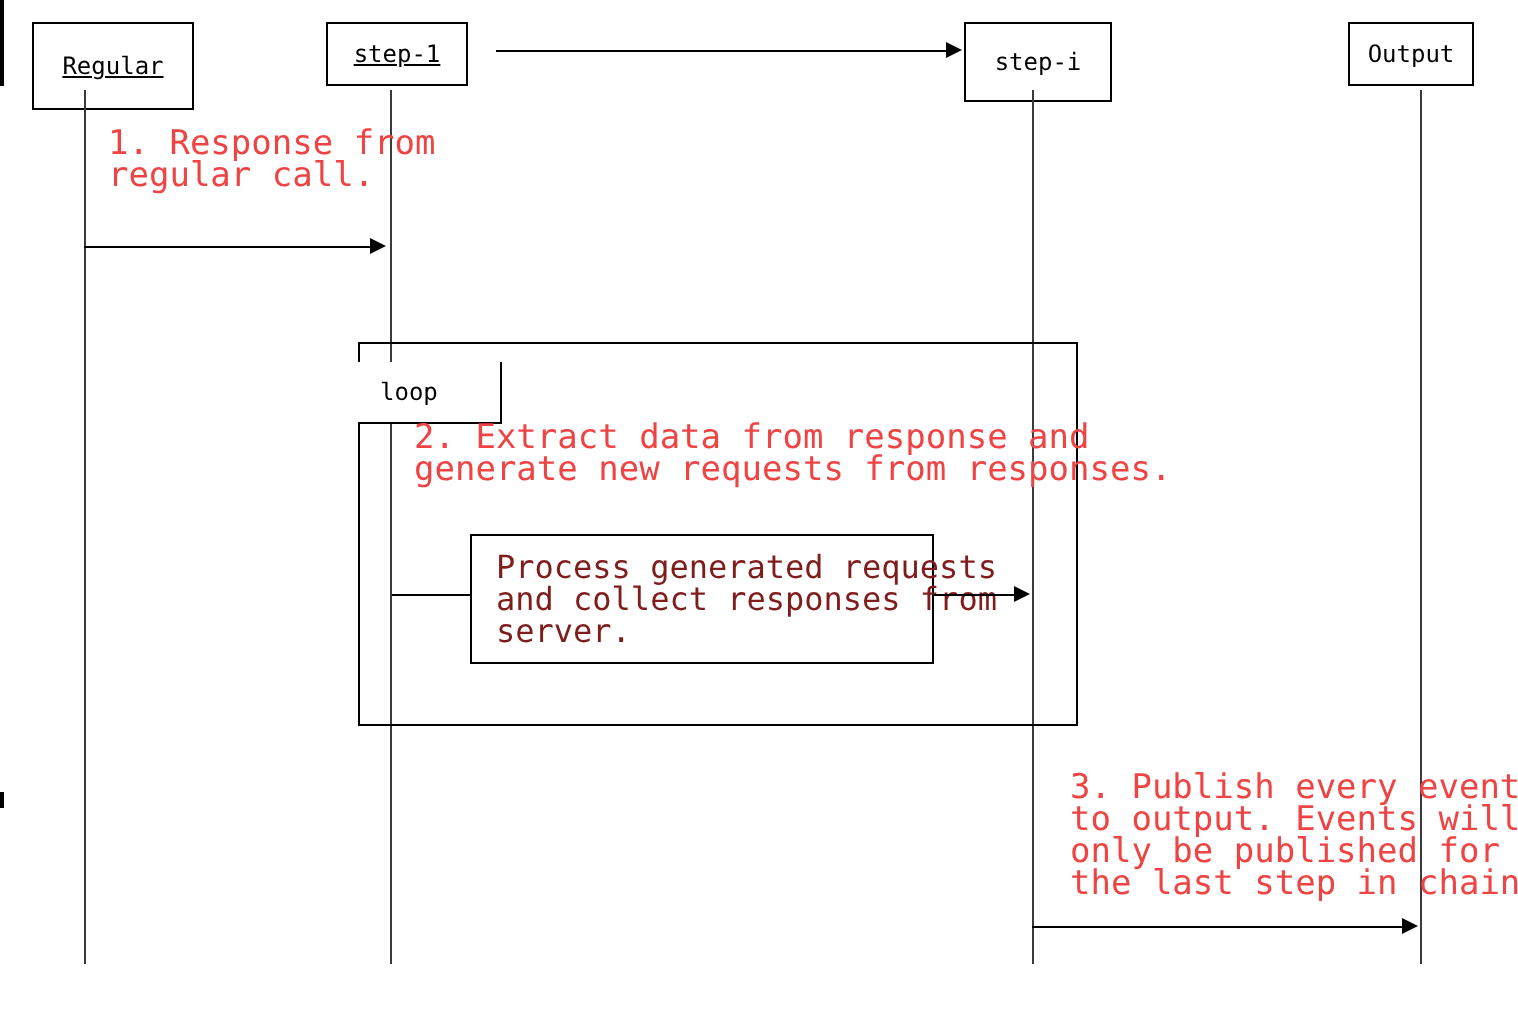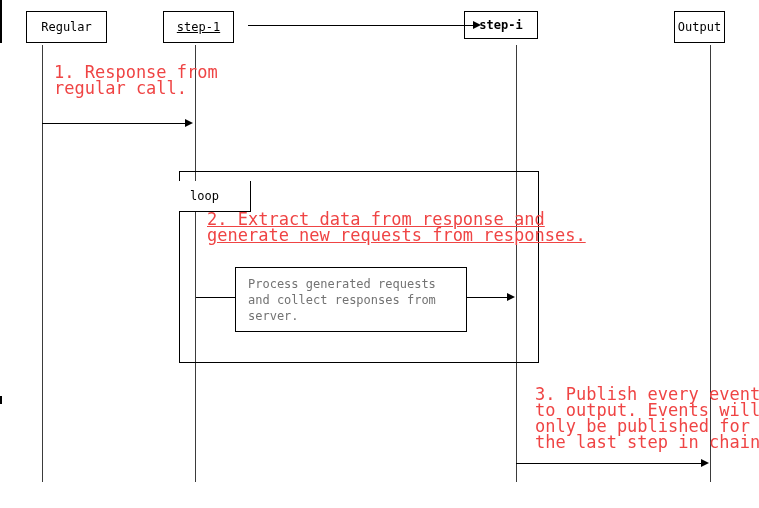--- a/index.html
+++ b/index.html
@@ -94,48 +94,48 @@
     white-space: nowrap;
     margin-top: 10px;
   }
 
   
   .note-box {
     position: absolute;
     box-sizing: border-box;
     border: 1px solid #000000;
     background: #ffffff;
-    font-size: 12px;
+    font-size: 16px;
     line-height: 16px;
-    color: #737373;
+    color: #7f1d1d;
     padding: 8px 10px 8px 12px;
     white-space: pre;
   }
 </style>
 </head>
 <body>
 
 <div id="canvas">
 
   <div class="page-edge" style="left:0px; top:0px; width:2px; height:43px;"></div>
   <div class="page-edge" style="left:0px; top:396px; width:2px; height:8px;"></div>
 
-  <div class="participant" style="left:26px; top:11px; width:81px; height:32px;">
+  <div class="participant" style="left:16px; top:11px; width:81px; height:44px;text-decoration:underline;">
     <span>Regular</span>
   </div>
 
   <div class="participant" style="left:163px; top:11px; width:71px; height:32px;text-decoration:underline;">
     <span>step-1</span>
   </div>
 
-  <div class="participant" style="left:464px; top:11px; width:74px; height:28px;font-weight:bold;">
+  <div class="participant" style="left:482px; top:11px; width:74px; height:40px;">
     <span>step-i</span>
   </div>
 
-  <div class="participant" style="left:674px; top:11px; width:51px; height:32px;">
+  <div class="participant" style="left:674px; top:11px; width:63px; height:32px;">
     <span>Output</span>
   </div>
 
   <div class="lifeline" style="left:42px; top:45px; height:437px;"></div>
   <div class="lifeline" style="left:195px; top:45px; height:437px;"></div>
   <div class="lifeline" style="left:516px; top:45px; height:437px;"></div>
   <div class="lifeline" style="left:710px; top:45px; height:437px;"></div>
 
   <div class="msg-line" style="left:248px; top:25px; width:226px;"></div>
   <div class="msg-head" style="left:473px; top:21px;"></div>
@@ -143,21 +143,21 @@
   <div class="msg-text" style="left:54px; top:64px;">1. Response from
 regular call.</div>
   <div class="msg-line" style="left:42px; top:123px; width:144px;"></div>
   <div class="msg-head" style="left:185px; top:119px;"></div>
 
   <div class="frame" style="left:179px; top:171px; width:360px; height:192px;"></div>
   <div class="frame-tab" style="left:179px; top:171px; width:72px; height:31px;">
     <span>loop</span>
   </div>
 
-  <div class="msg-text" style="left:207px; top:211px;text-decoration:underline;">2. Extract data from response and
+  <div class="msg-text" style="left:207px; top:211px;">2. Extract data from response and
 generate new requests from responses.</div>
 
   <div class="msg-line" style="left:196px; top:297px; width:40px;"></div>
   <div class="note-box" style="left:235px; top:267px; width:232px; height:65px;"><span>Process generated requests
 and collect responses from
 server.</span></div>
   <div class="msg-line" style="left:467px; top:297px; width:42px;"></div>
   <div class="msg-head" style="left:507px; top:293px;"></div>
 
   <div class="msg-text" style="left:518px; top:386px;padding-left:17px;">3. Publish every event

